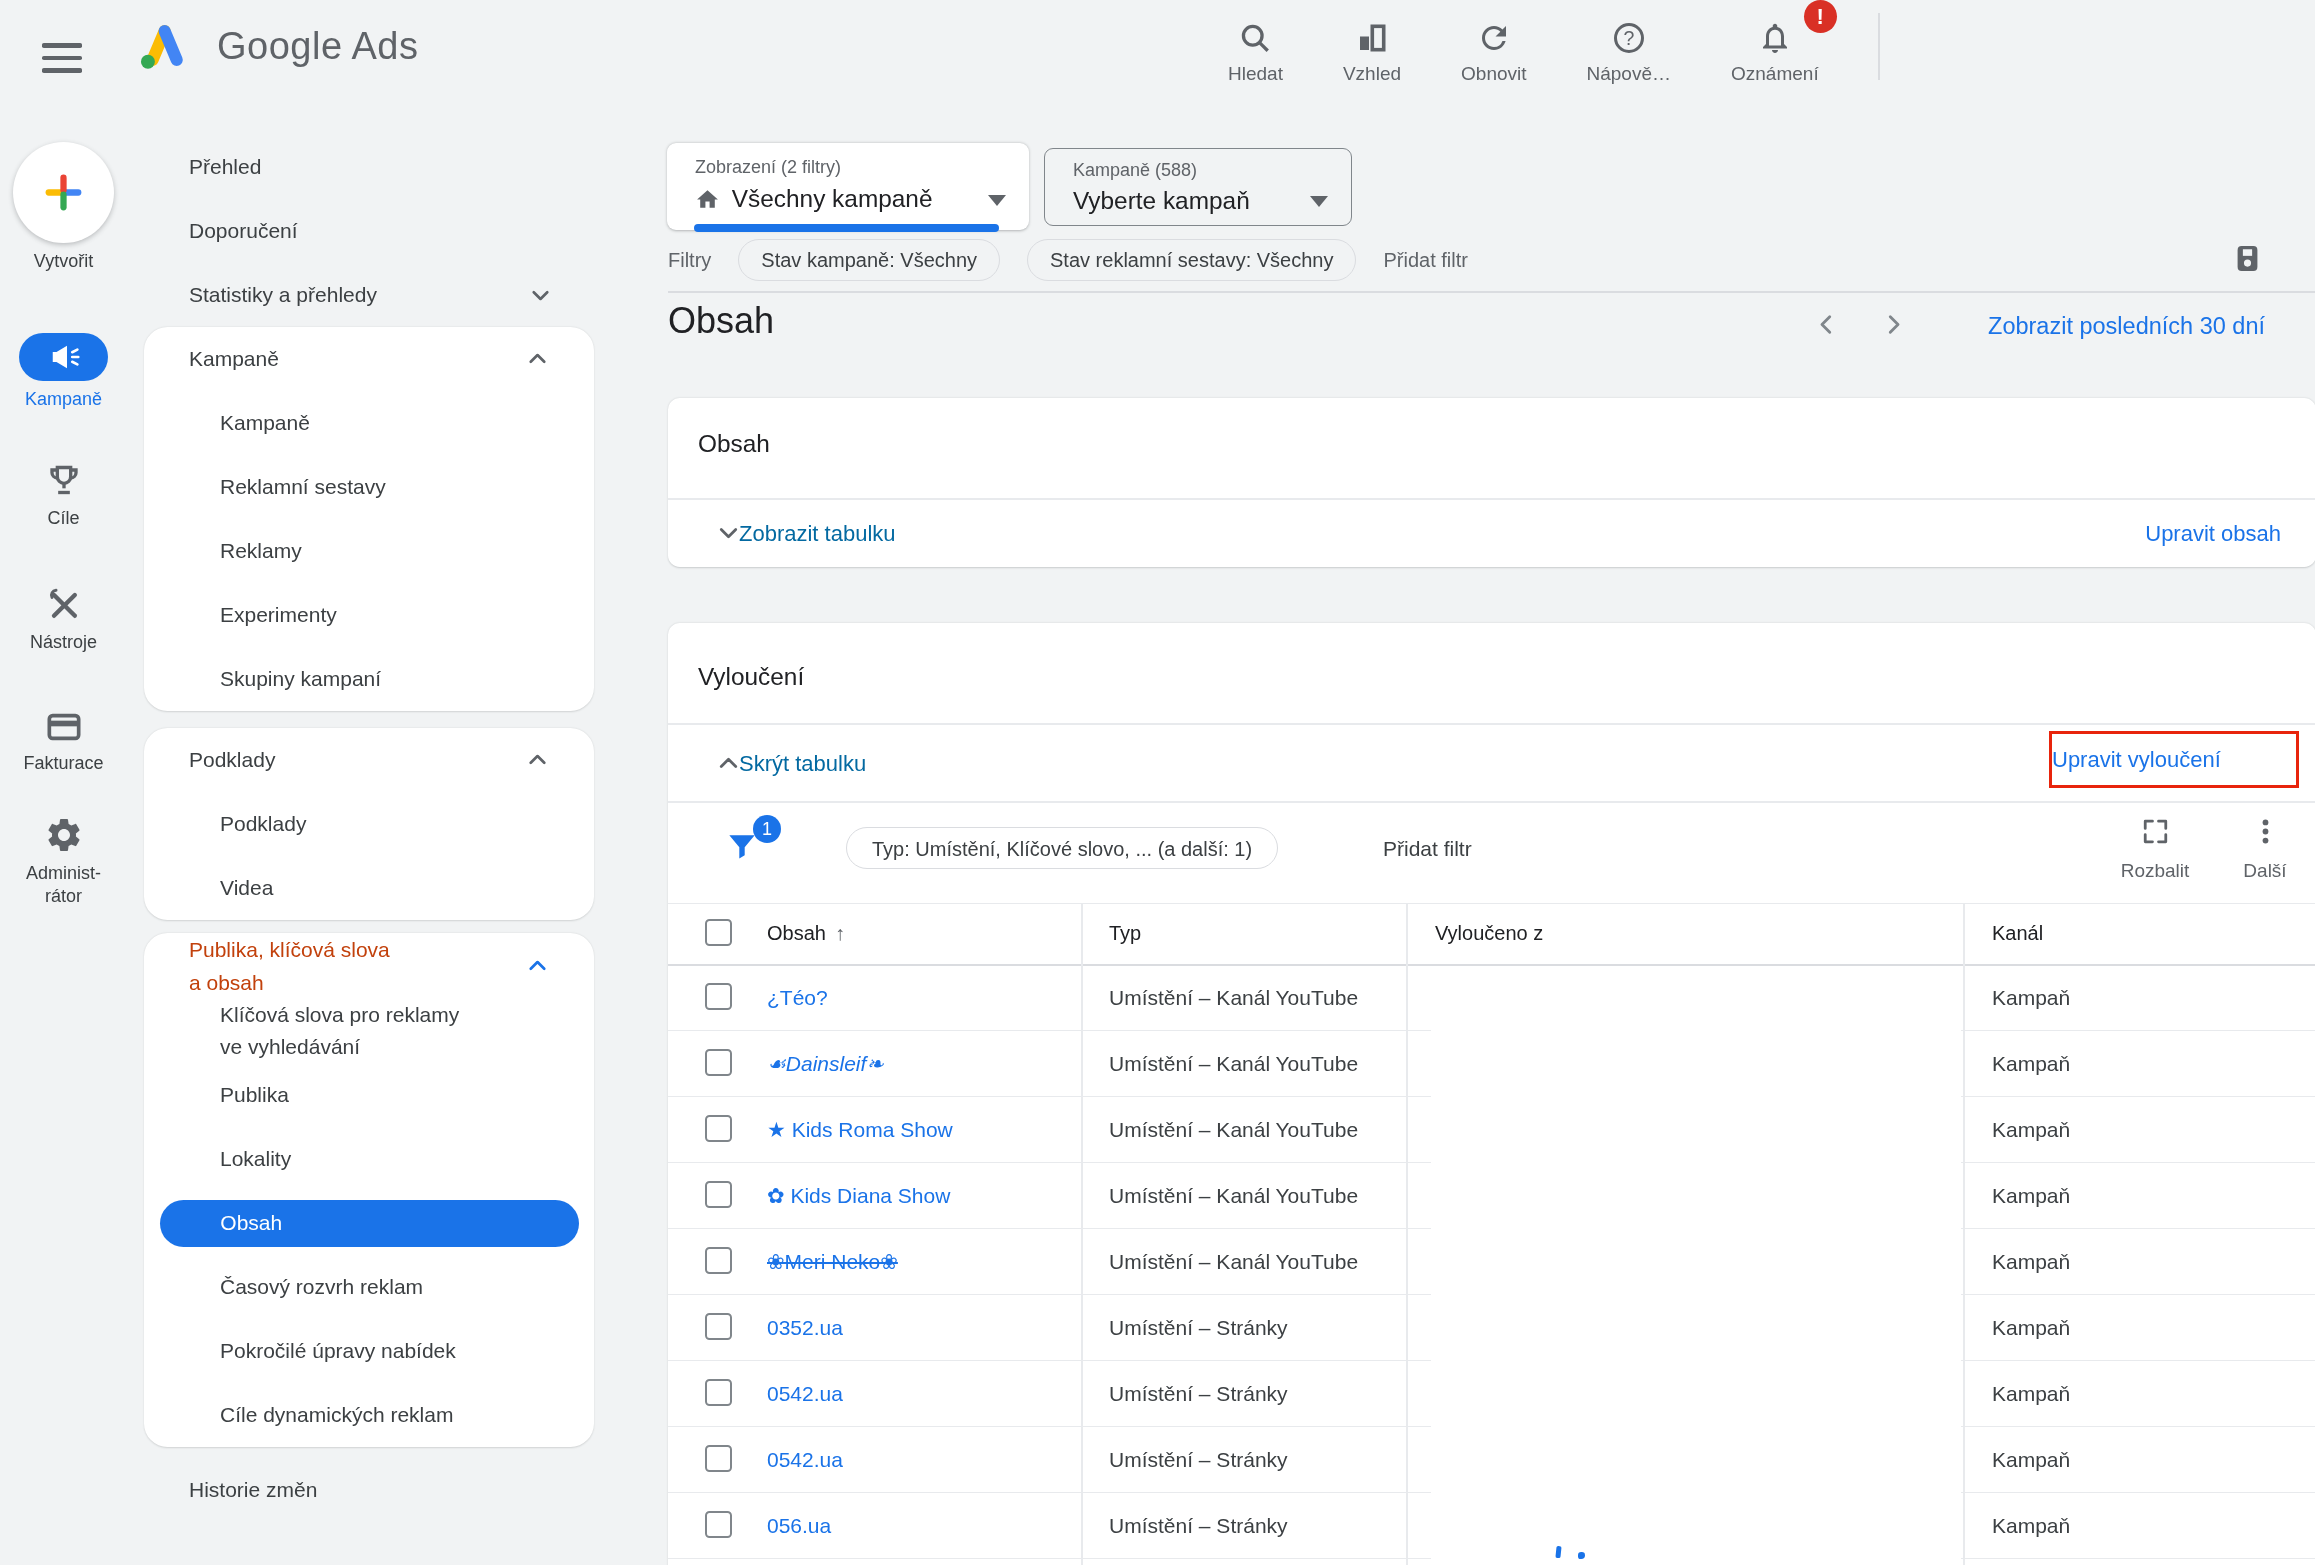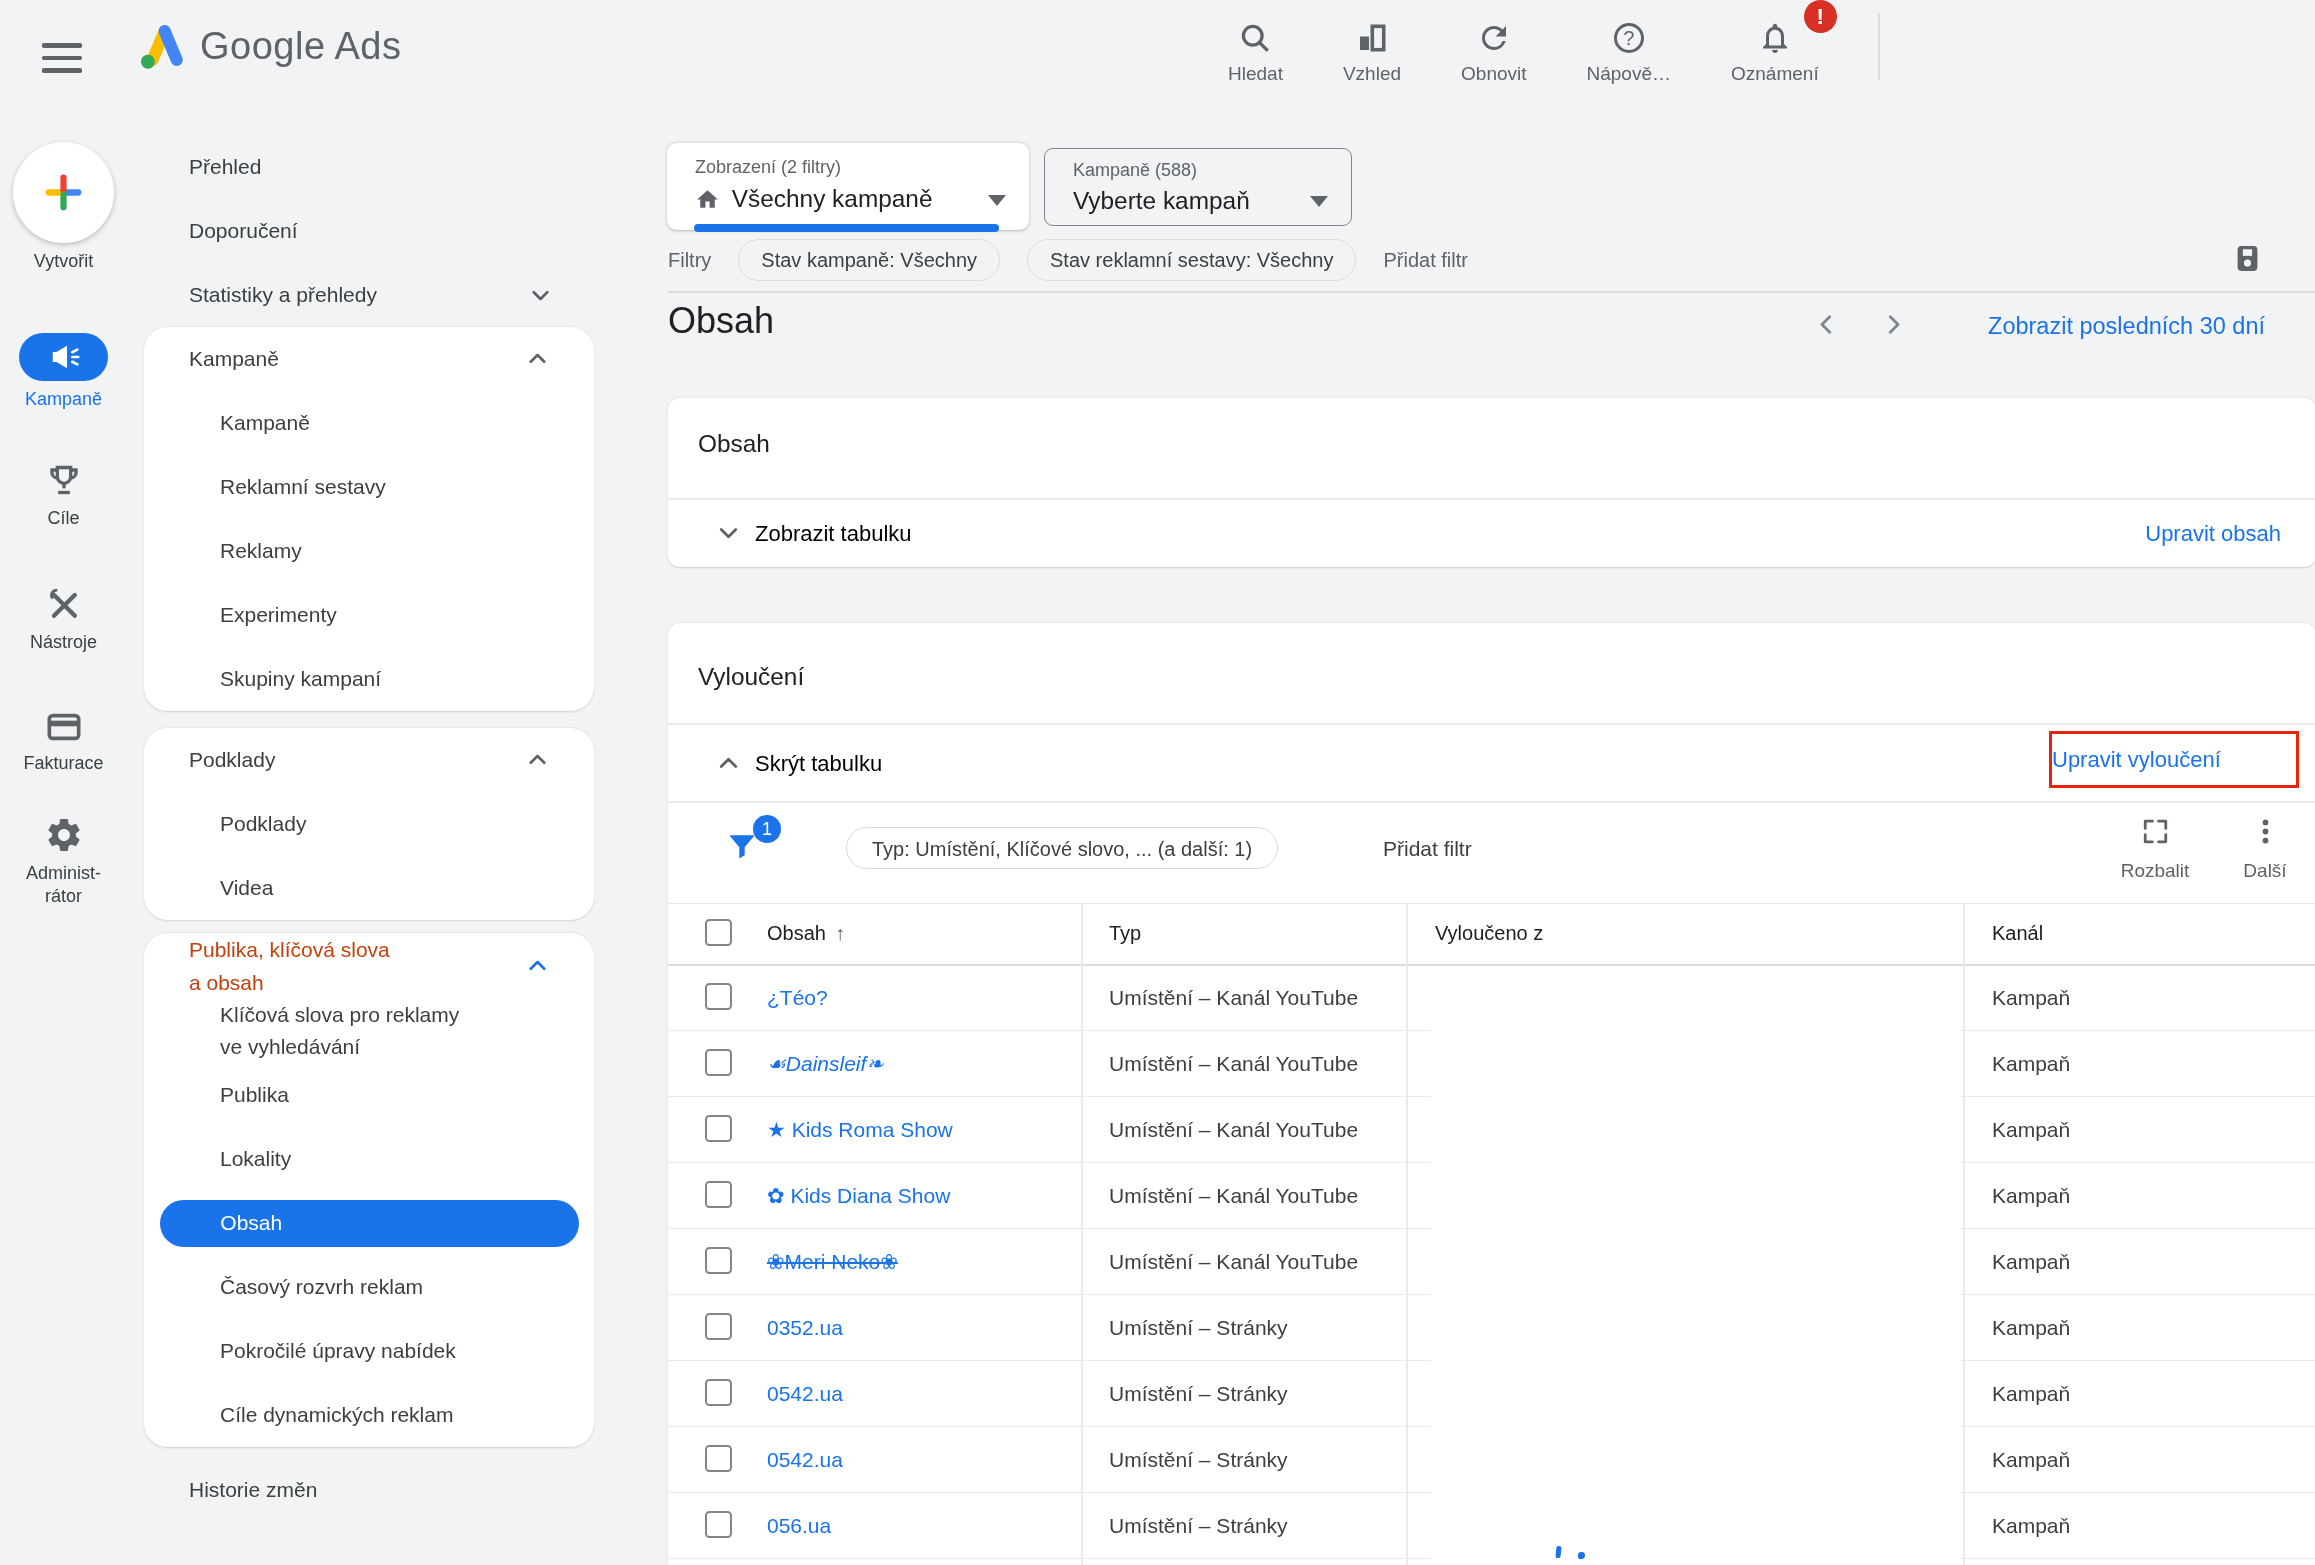--- a/index.html
+++ b/index.html
@@ -5,21 +5,21 @@
   html,body{margin:0;padding:0}
   body{width:2316px;height:1566px;overflow:hidden;background:#f1f3f4;
        font-family:"Liberation Sans",sans-serif;color:#3c4043;position:relative}
   .a{position:absolute}
   svg{display:block}
 
   
   #topbar{position:absolute;left:0;top:0;width:2316px;height:90px}
   .hamburger{left:42px;top:43px;width:40px;cursor:pointer}
   .hamburger div{height:4.5px;background:#5f6368;border-radius:1.8px;margin-bottom:8.1px}
-  .brand{left:134px;top:20px;display:flex;align-items:center;gap:14px}
+  .brand{left:134px;top:20px;display:flex;align-items:center;gap:31px}
   .brand-text{font-size:38px;color:#5f6368;letter-spacing:0.5px}
   .actions{left:1228px;top:9px;display:flex;gap:60px}
   .action{text-align:center;cursor:pointer;position:relative}
   .action .ic{height:47px;display:flex;align-items:flex-end;justify-content:center}
   .action .lbl{font-size:19px;color:#5f6368;margin-top:7.2px;white-space:nowrap}
   .badge{position:absolute;top:-9px;right:-18px;width:33px;height:33px;border-radius:50%;
          background:#d93025;color:#fff;font-weight:bold;font-size:22px;line-height:33px;text-align:center}
   .top-divider{left:1878px;top:12.7px;width:1.8px;height:67px;background:#dadce0}
 
   
@@ -69,21 +69,21 @@
   .page-title{left:71px;top:210px;font-size:36px;color:#202124}
   .date-chev{top:219px;cursor:pointer}
   .date-link{right:51px;top:223px;font-size:23.5px;color:#1a73e8;cursor:pointer;white-space:nowrap}
 
   .card{position:absolute;background:#fff;border-radius:11.8px;box-shadow:0 0.9px 1.8px rgba(60,64,67,.22)}
   #card1{left:71px;top:308px;width:1648px;height:169px}
   #card2{left:71px;top:533px;width:1648px;height:1049px}
   .c-title{position:absolute;left:30px;font-size:24.4px;color:#202124}
   .c-div{position:absolute;left:0;width:100%;height:1.8px;background:#e8eaed}
   .toggle-ic{position:absolute;left:46px}
-  .toggle-lbl{position:absolute;left:87px;font-size:22px;color:#000000;cursor:pointer}
+  .toggle-lbl{position:absolute;left:71px;font-size:22px;color:#0369a1;cursor:pointer}
   .edit-link{position:absolute;font-size:22px;color:#1a73e8;cursor:pointer;white-space:nowrap}
 
   .redbox{position:absolute;left:1381px;top:108px;width:250px;height:57px;border:3.6px solid #e8240c;box-sizing:border-box;
           display:flex;align-items:center;}
 
   .funnel{position:absolute;left:55px;top:206px;cursor:pointer}
   .fbadge{position:absolute;left:85px;top:192px;width:28px;height:28px;border-radius:50%;background:#1a73e8;color:#fff;
           font-size:18px;line-height:28px;text-align:center}
   .type-chip{position:absolute;left:178px;top:204px;height:42px;line-height:42px;border:1.8px solid #dadce0;border-radius:22px;
              padding:0 25px;font-size:20px;color:#3c4043;white-space:nowrap;cursor:pointer;box-sizing:border-box}

